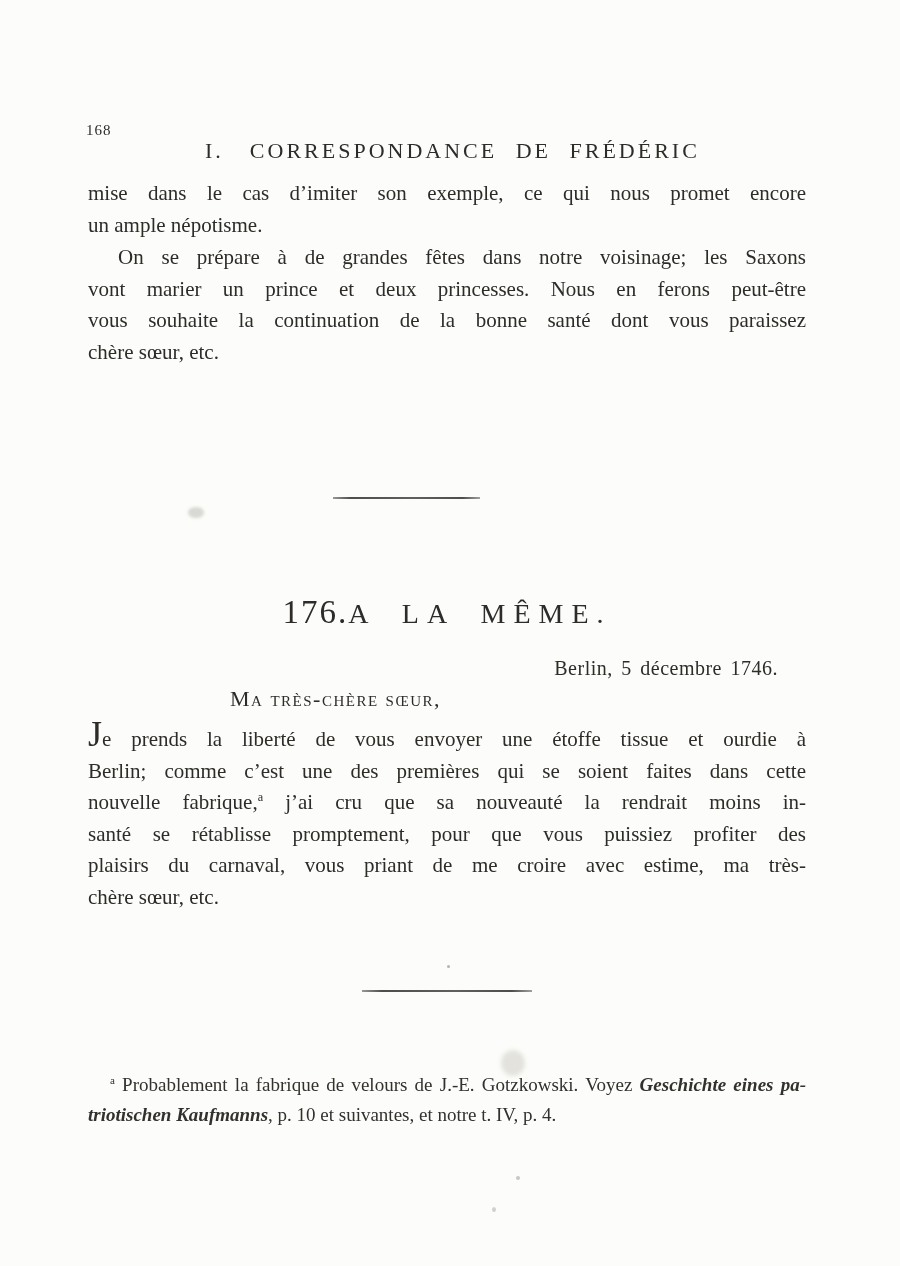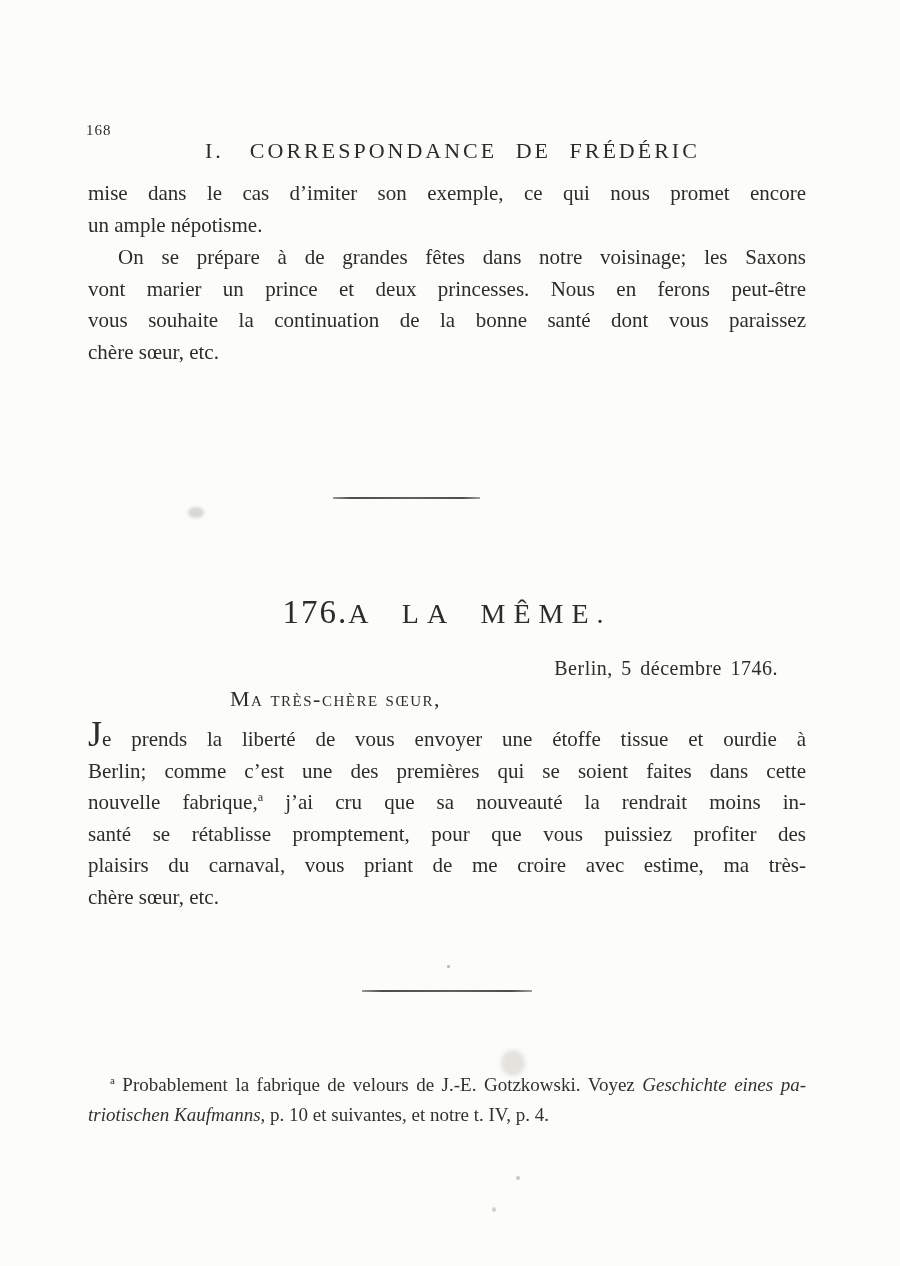--- a/index.html
+++ b/index.html
@@ -21,21 +21,21 @@
 
   
   .textblock{left:88px;width:718px;font-size:21px;line-height:31.6px;}
   .textblock .line{text-align:justify;text-align-last:justify;text-justify:inter-word;}
   .textblock .line.last{text-align:left;text-align-last:left;}
   #para1{top:178px;}
   #para2{top:242px;}
   #letterbody{top:724px;}
   #footnote{top:1070px;font-size:19px;line-height:30px;color:#33312e;}
 
-  .it{font-style:italic;}
+  .it{font-style:italic;font-weight:bold;}
   .sup{font-size:0.58em;vertical-align:super;line-height:0;}
   .init{font-size:36px;line-height:0;letter-spacing:0;}
 
   
   .heading{left:88px;top:594px;width:718px;text-align:center;white-space:nowrap;}
   .heading .num{font-size:33px;letter-spacing:2px;}
   .heading .ttl{font-size:28px;letter-spacing:8px;word-spacing:12px;}
 
   .dateline{top:657px;right:122px;font-size:20px;letter-spacing:0.5px;word-spacing:3px;}
   .salutation{left:205px;top:686px;font-size:22px;font-variant:small-caps;letter-spacing:1.5px;margin-left:25px;}

